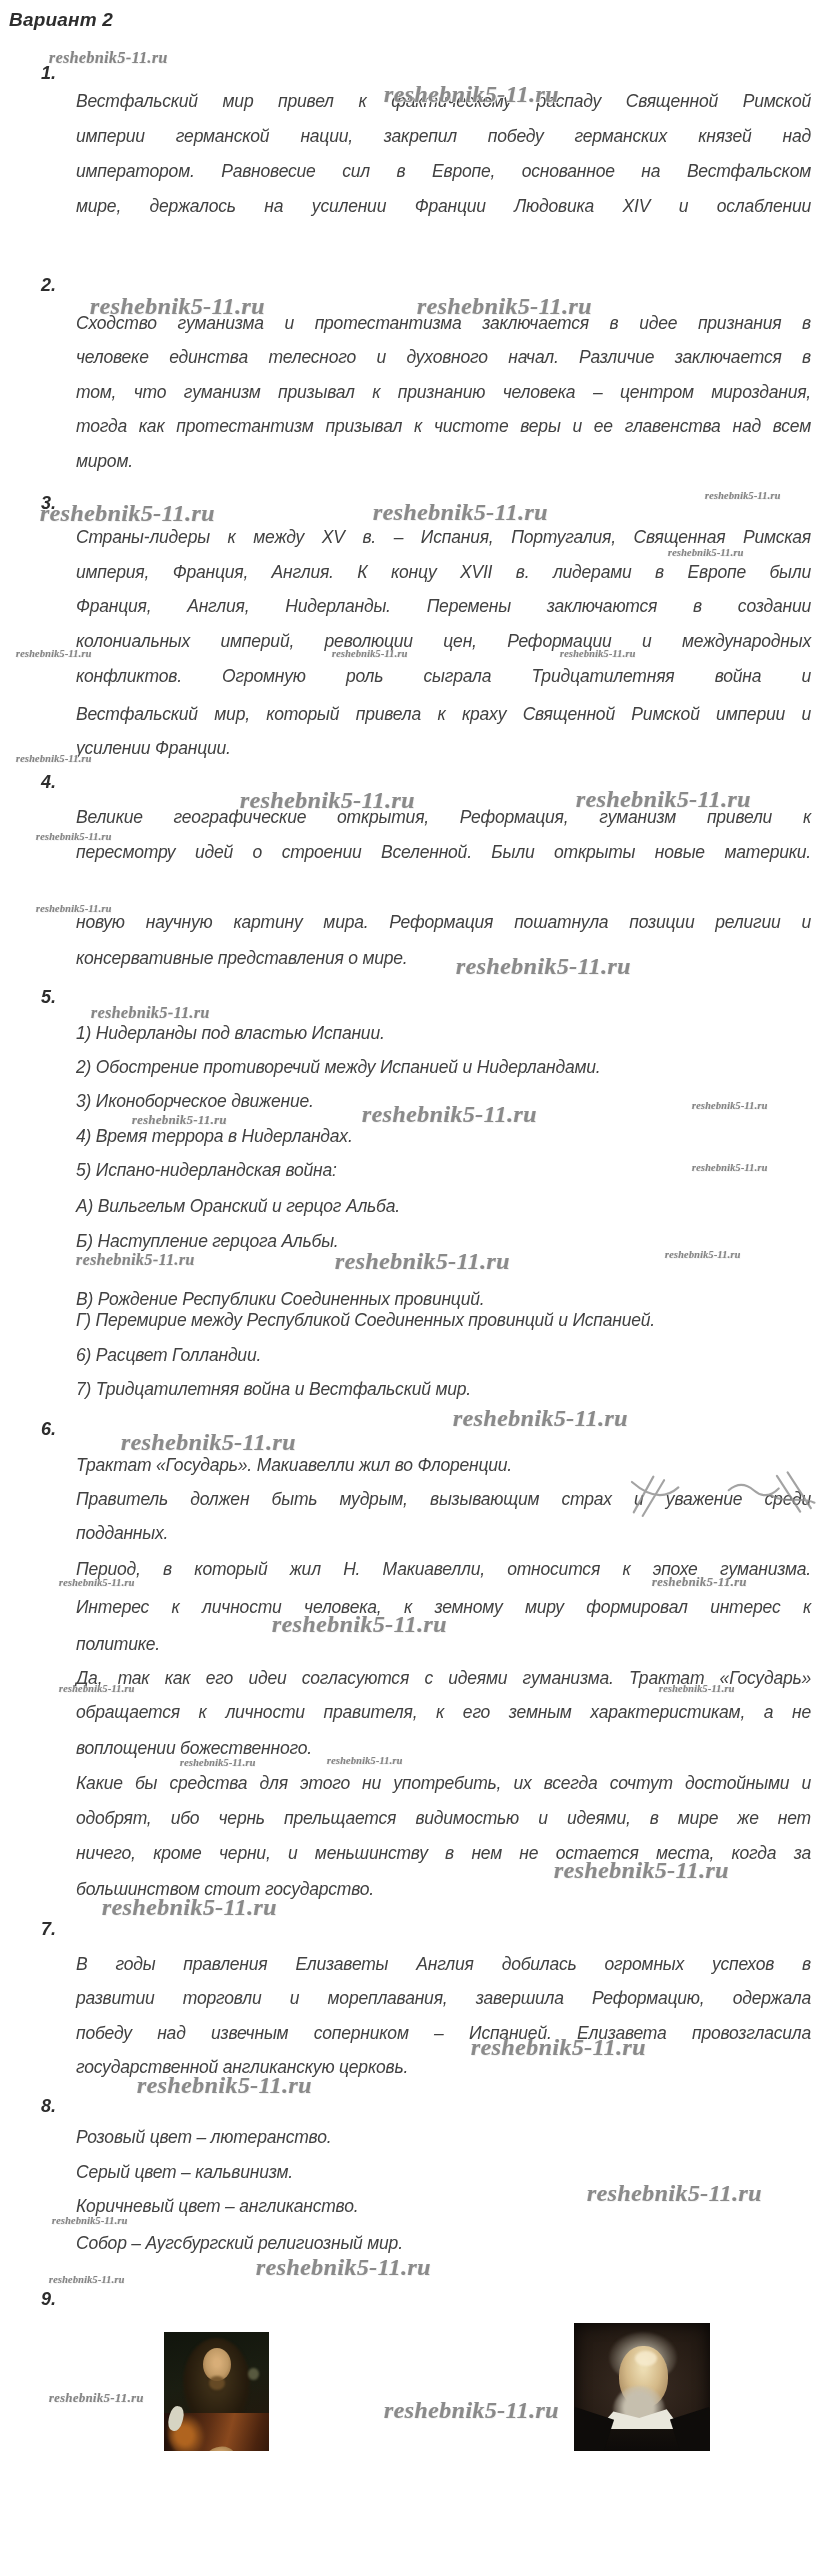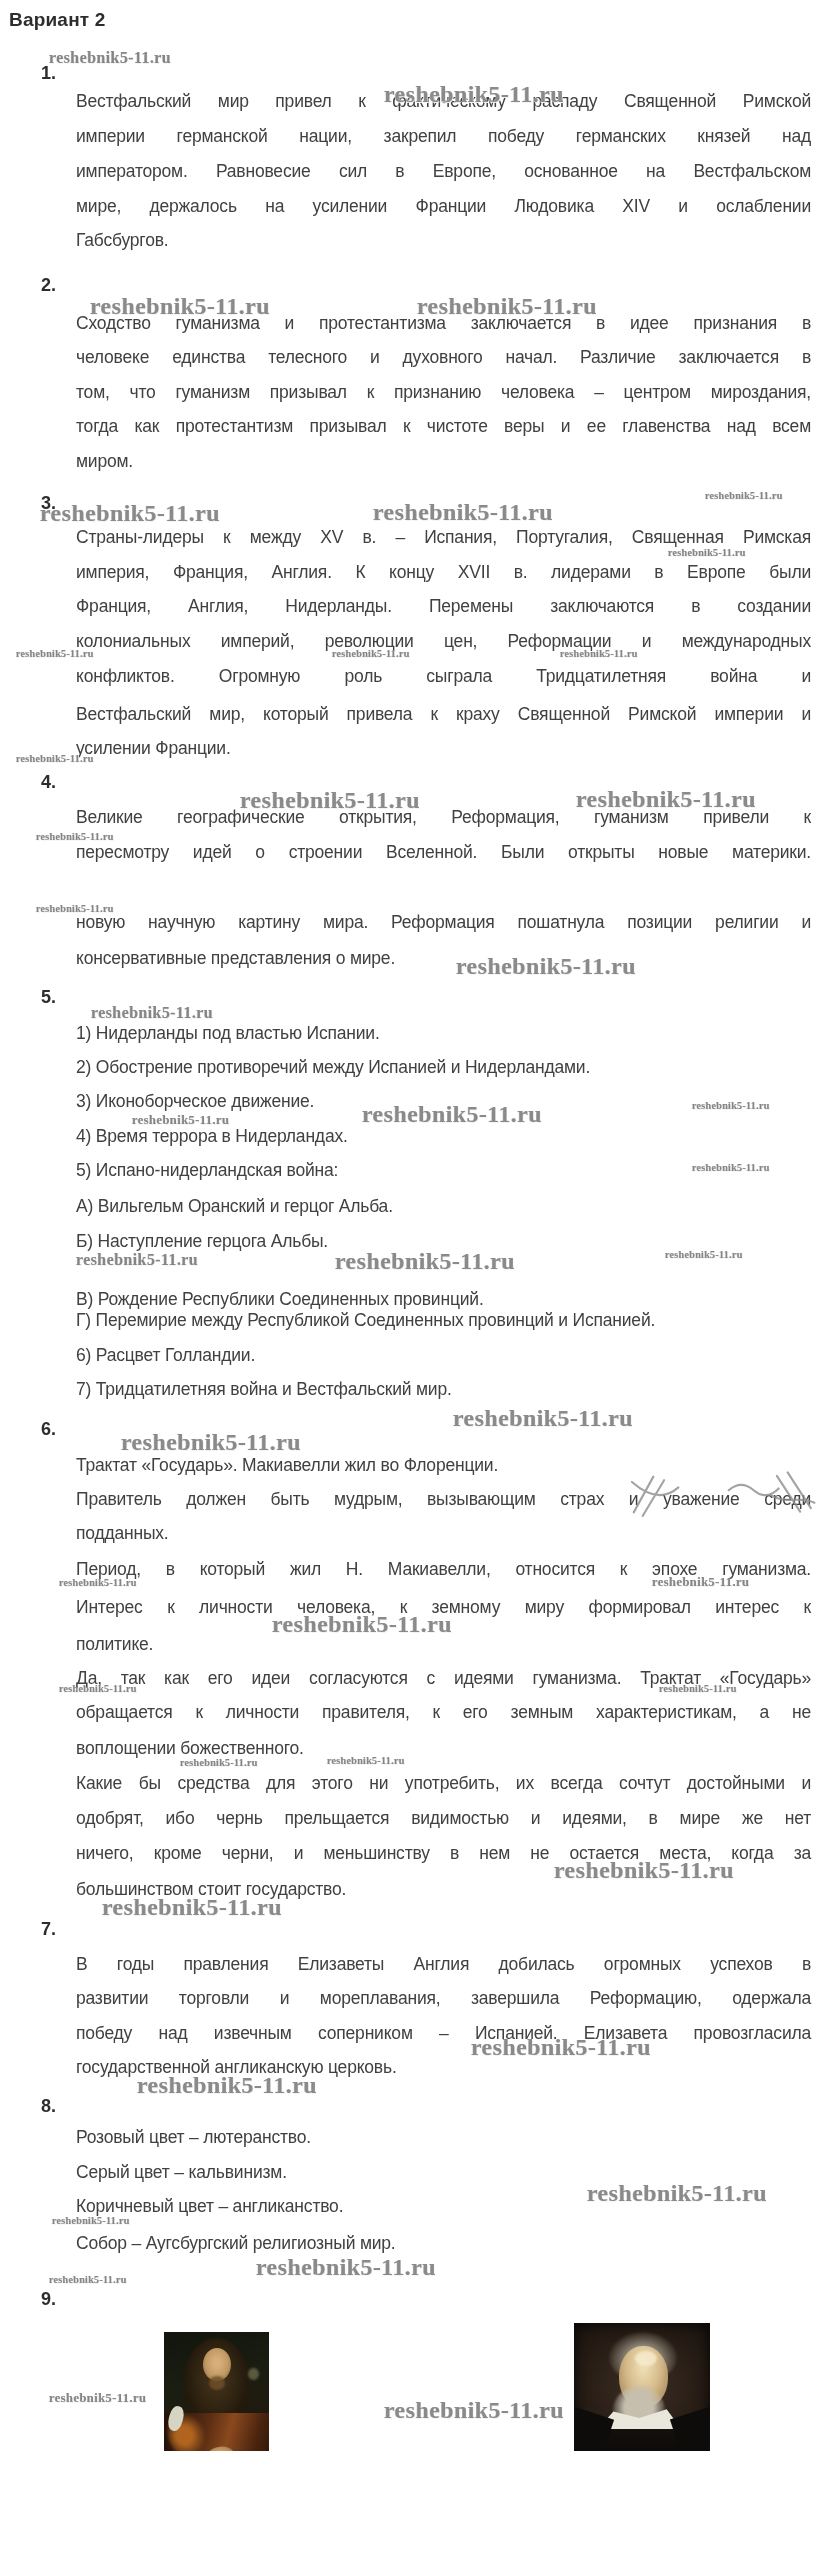--- a/index.html
+++ b/index.html
@@ -1,18 +1,18 @@
 <!DOCTYPE html>
 <html style="font-size:14.4px"><head>
 <meta charset="utf-8">
 <style>
   html,body{margin:0;padding:0;background:#ffffff;}
   #doc{
     position:relative;width:827px;height:2451px;background:#ffffff;
-    font-family:"Liberation Sans",sans-serif;color:#414141;overflow:hidden;
+    font-family:"Liberation Sans",sans-serif;color:#414141;overflow:hidden;font-style:italic;
   }
   .hdr{
     position:absolute;left:9px;top:9px;font-size:19px;font-weight:bold;color:#2d2d2d;
     letter-spacing:0.2px;
   }
   .num{
     position:absolute;left:41px;font-size:18px;font-weight:bold;color:#2d2d2d;
   }
   .ln{
     position:absolute;left:76px;width:735px;height:24px;font-size:17.5px;
@@ -76,21 +76,20 @@
 </head>
 <body>
 
 <div id="doc">
   <div class="hdr">Вариант 2</div>
 <div class="num" style="top: 63px;">1.</div>
     <div class="ln jl" style="top: 91px;">Вестфальский мир привел к фактическому распаду Священной Римской</div>
     <div class="ln jl" style="top: 126px;">империи германской нации, закрепил победу германских князей над</div>
     <div class="ln jl" style="top: 161px;">императором. Равновесие сил в Европе, основанное на Вестфальском</div>
     <div class="ln jl" style="top: 196px;">мире, держалось на усилении Франции Людовика XIV и ослаблении</div>
-    <div class="ln" style="top: 230px;">Габсбургов.</div>
     <div class="num" style="top: 275px;">2.</div>
     <div class="ln jl" style="top: 313px;">Сходство гуманизма и протестантизма заключается в идее признания в</div>
     <div class="ln jl" style="top: 347px;">человеке единства телесного и духовного начал. Различие заключается в</div>
     <div class="ln jl" style="top: 382px;">том, что гуманизм призывал к признанию человека – центром мироздания,</div>
     <div class="ln jl" style="top: 416px;">тогда как протестантизм призывал к чистоте веры и ее главенства над всем</div>
     <div class="ln" style="top: 451px;">миром.</div>
     <div class="num" style="top: 493px;">3.</div>
     <div class="ln jl" style="top: 527px;">Страны-лидеры к между XV в. – Испания, Португалия, Священная Римская</div>
     <div class="ln jl" style="top: 562px;">империя, Франция, Англия. К концу XVII в. лидерами в Европе были</div>
     <div class="ln jl" style="top: 596px;">Франция, Англия, Нидерланды. Перемены заключаются в создании</div>

